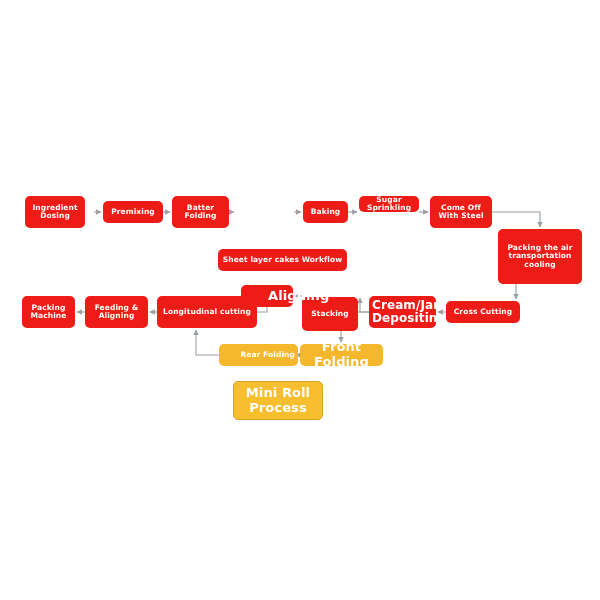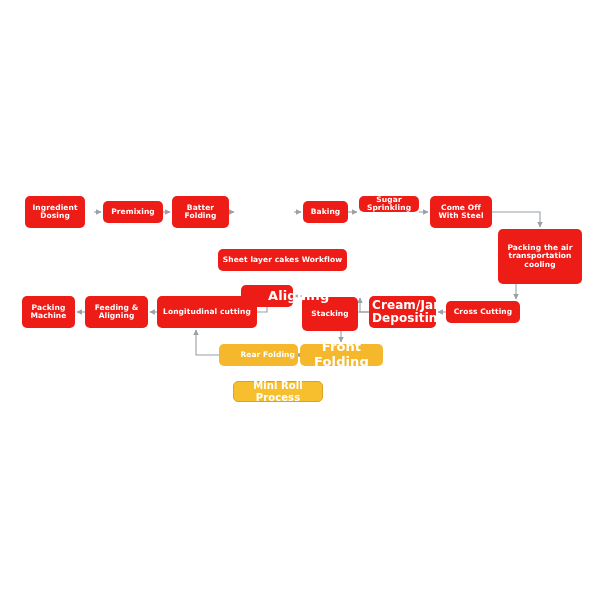--- a/index.html
+++ b/index.html
@@ -159,17 +159,17 @@
   </div>
 
   <div class="node amber" style="left:300px; top:344px; width:83px; height:22px; font-size:13px;justify-content:flex-end;">
     <span class="label">Front Folding</span>
   </div>
 
   <div class="node amber" style="left:219px; top:344px; width:79px; height:22px; font-size:7.5px;text-align:right;">
     <span class="label">Rear Folding</span>
   </div>
 
-  <div class="node amber-bordered" style="left:233px; top:381px; width:90px; height:21px; font-size:10px;">
+  <div class="node amber-bordered" style="left:233px; top:381px; width:90px; height:39px; font-size:13px;">
     <span class="label">Mini Roll Process</span>
   </div>
 
 </div>
 
 </body></html>

